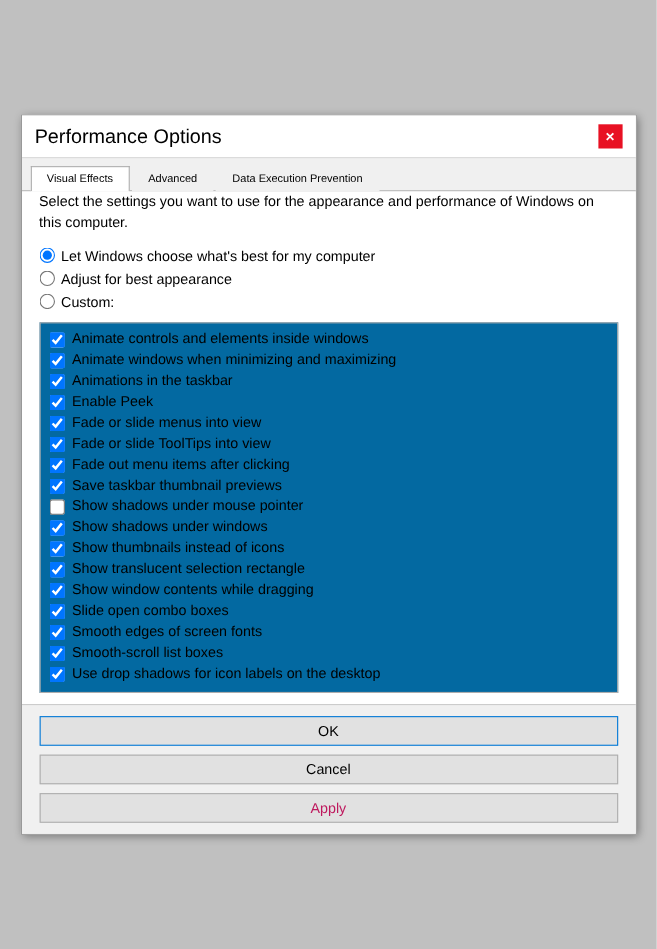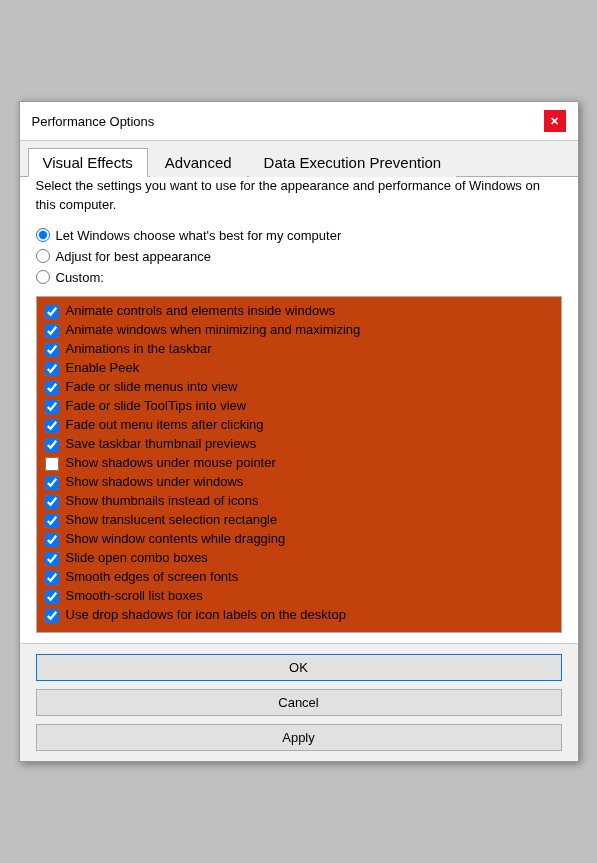--- a/index.html
+++ b/index.html
@@ -21,21 +21,21 @@
     }
     .title-bar {
       background: #fff;
       padding: 8px 12px;
       display: flex;
       align-items: center;
       justify-content: space-between;
       border-bottom: 1px solid #ccc;
     }
     .title-bar-title {
-      font-size: 13px;
+      font-size: 18px;
       font-weight: normal;
     }
     .close-btn {
       width: 22px;
       height: 22px;
       background: #e81123;
       border: none;
       cursor: pointer;
       display: flex;
       align-items: center;
@@ -51,21 +51,21 @@
       border-bottom: 1px solid #adadad;
     }
     .tab {
       padding: 5px 14px;
       cursor: pointer;
       border: 1px solid transparent;
       background: #f0f0f0;
       margin-right: 2px;
       position: relative;
       bottom: -1px;
-      font-size: 15px;
+      font-size: 10px;
     }
     .tab.active {
       background: #fff;
       border: 1px solid #adadad;
       border-bottom: 1px solid #fff;
     }
     .content {
       padding: 0 16px 10px 16px;
       background: #fff;
     }
@@ -98,21 +98,21 @@
       align-items: center;
       margin-bottom: 6px;
     }
     .custom-label input[type="radio"] {
       margin-right: 6px;
       width: 14px;
       height: 14px;
     }
     .checkbox-list {
       border: 1px solid #adadad;
-      background: #c2410c;
+      background: #0369a1;
       padding: 6px 8px;
       margin-top: 4px;
       overflow-y: auto;
       max-height: 370px;
     }
     .checkbox-item {
       display: flex;
       align-items: flex-start;
       margin-bottom: 3px;
       font-size: 13px;
@@ -139,21 +139,21 @@
       font-size: 13px;
       cursor: pointer;
       border: 1px solid #adadad;
       background: #e1e1e1;
     }
     .btn.primary {
       background: #e1e1e1;
       border-color: #0078d7;
     }
     .btn:disabled {
-      color: #000000;
+      color: #be185d;
       cursor: default;
     }
   </style>
 </head>
 <body>
 
 <div class="dialog">
 
   <div class="title-bar">
     <span class="title-bar-title">Performance Options</span>

